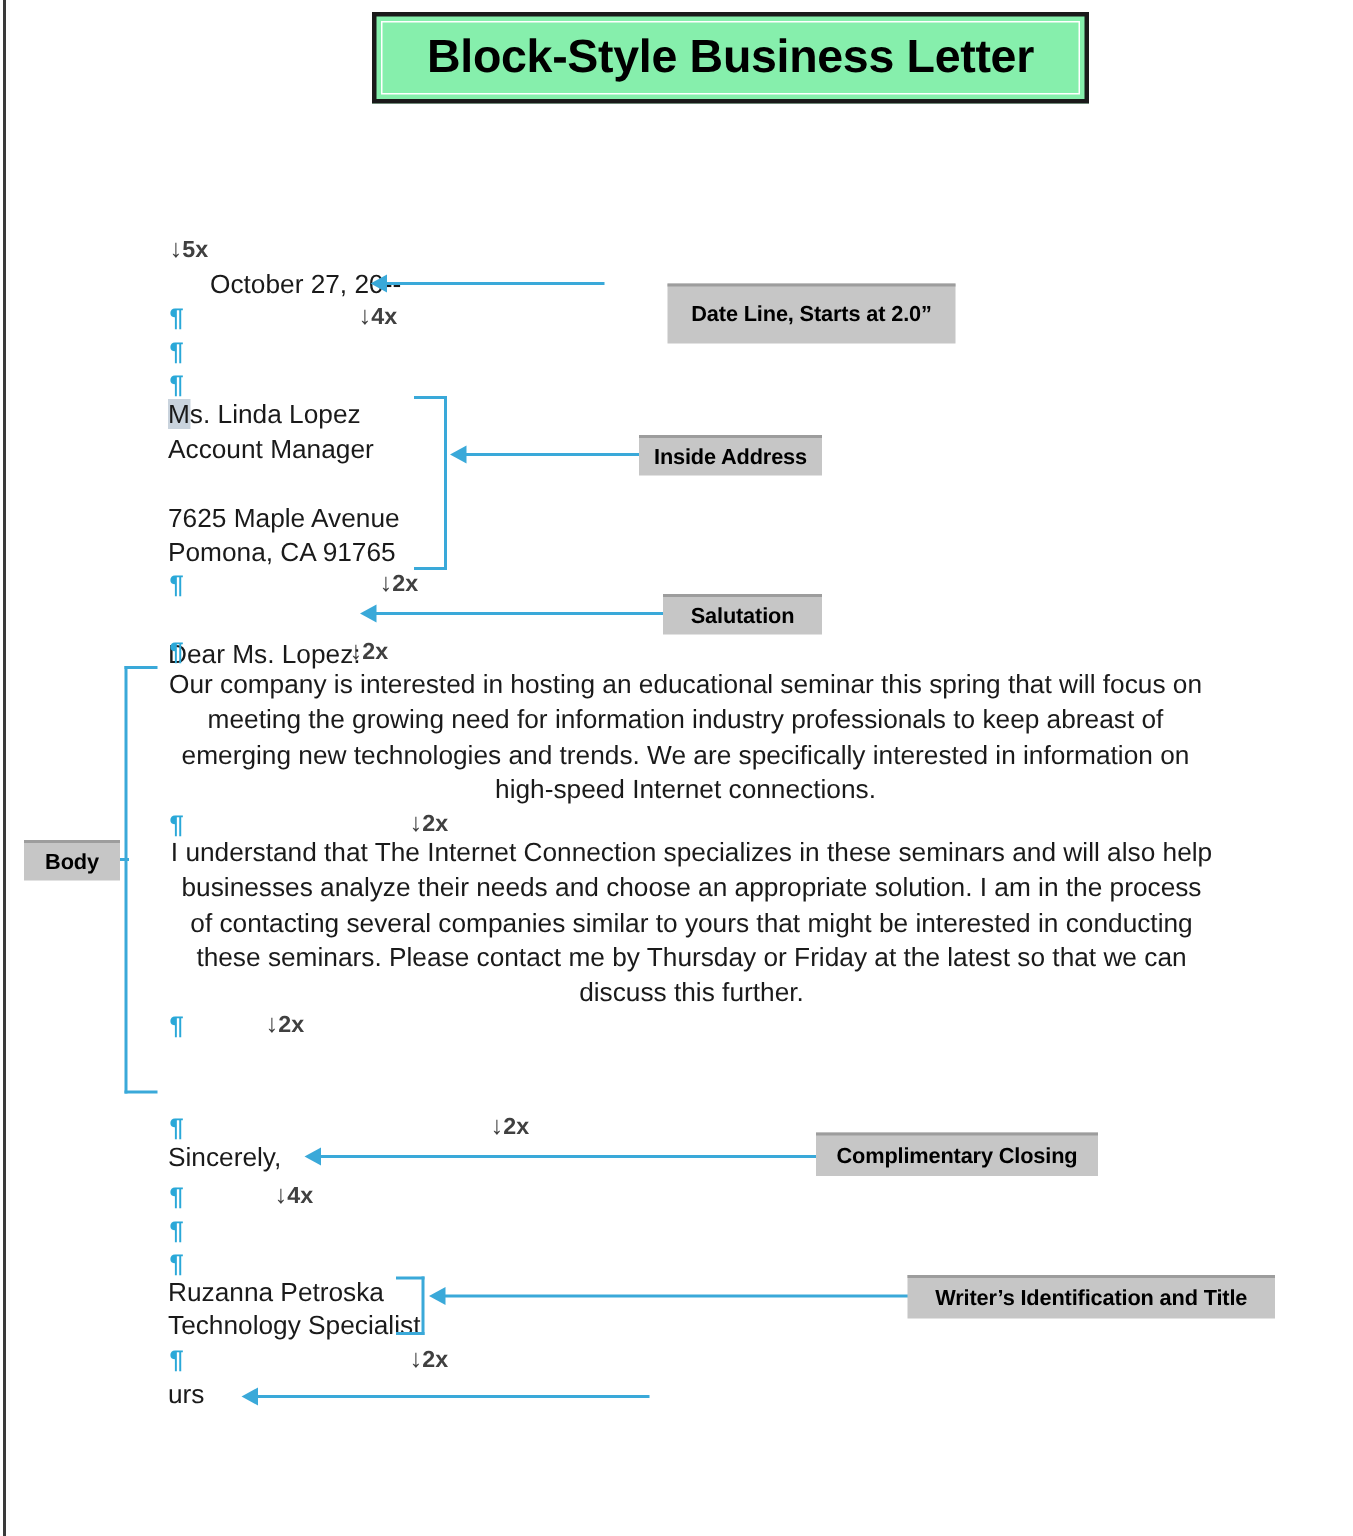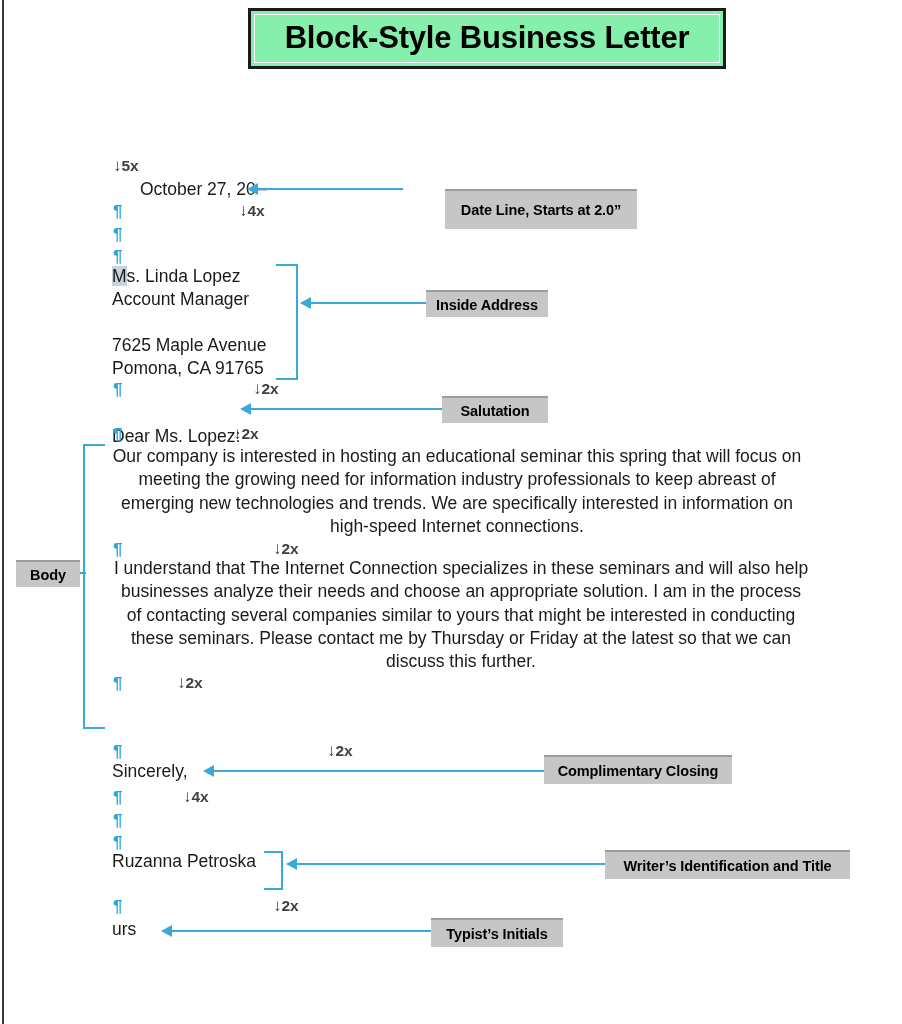--- a/index.html
+++ b/index.html
@@ -224,29 +224,29 @@
   <div class="leader" style="left:213px; top:770px; width:333px;"></div>
   <div class="callout" style="left:544px; top:755px; width:188px; height:29px;">Complimentary Closing</div>
 
   <div class="pilcrow" style="left:113px; top:786px;">¶</div>
   <div class="spacing-marker" style="left:183px; top:788px;"><span class="arrow">↓</span><span>4x</span></div>
 
   <div class="pilcrow" style="left:113px; top:809px;">¶</div>
   <div class="pilcrow" style="left:113px; top:831px;">¶</div>
 
   <div class="letter-line" style="left:112px; top:850px;">Ruzanna Petroska</div>
+  <div class="letter-line" style="left:112px; top:872px;">Technology Specialist</div>
 
   <div class="bracket-right" style="left:264px; top:851px; width:19px; height:39px;"></div>
 
   <div class="arrowhead-left" style="left:286px; top:858px;"></div>
   <div class="leader" style="left:296px; top:863px; width:310px;"></div>
   <div class="callout" style="left:605px; top:850px; width:245px; height:29px;">Writer’s Identification and Title</div>
 
   <div class="pilcrow" style="left:113px; top:895px;">¶</div>
   <div class="spacing-marker" style="left:273px; top:897px;"><span class="arrow">↓</span><span>2x</span></div>
 
   <div class="letter-line" style="left:112px; top:918px;">urs</div>
 
   <div class="arrowhead-left" style="left:161px; top:925px;"></div>
   <div class="leader" style="left:171px; top:930px; width:262px;"></div>
-  <div class="callout" style="left:431px; top:918px; width:132px; height:29px;">Typist’s Initials</div>
 
 </div>
 
 </body></html>

